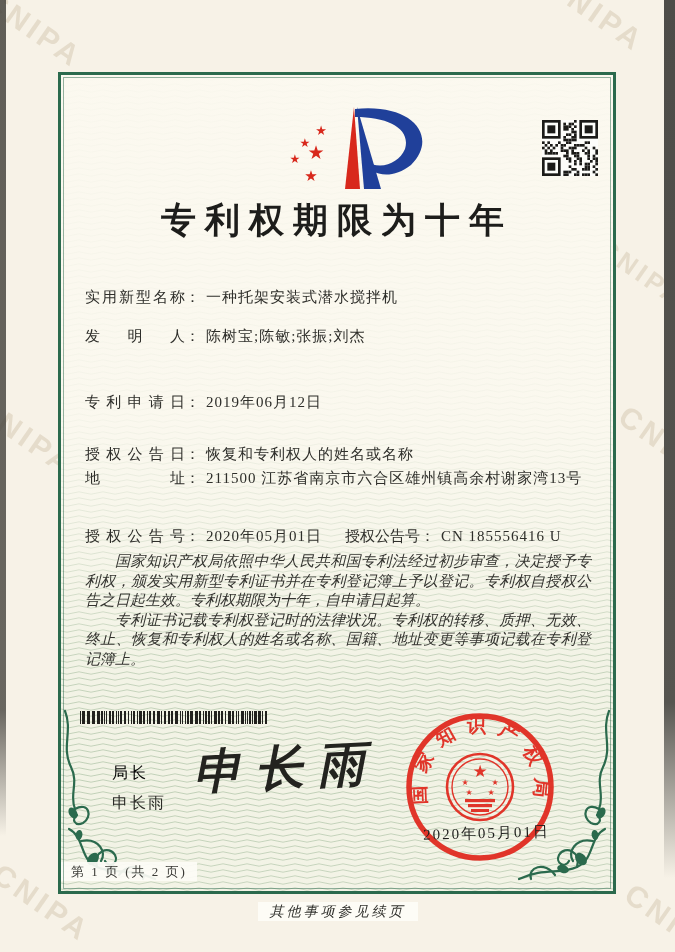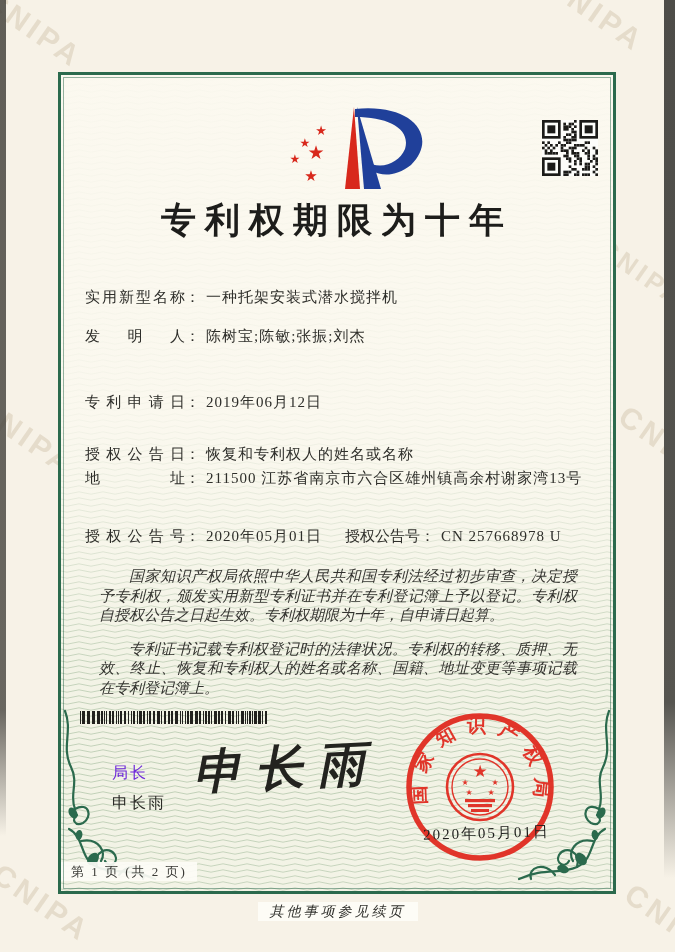--- a/index.html
+++ b/index.html
@@ -37,26 +37,26 @@
     font-size:35px;font-weight:bold;color:#1d1d1b;letter-spacing:9px;}
 
   .frow{position:absolute;left:24px;white-space:nowrap;font-size:15px;color:#2e2e2a;}
   .flabel{display:inline-block;width:100px;text-align:justify;text-align-last:justify;color:#2e2e2a;}
   .fcolon{margin-right:6px;}
   .fvalue{letter-spacing:1px;}
   .frow2{position:absolute;left:260px;top:0;white-space:nowrap;}
 
   .body-text{position:absolute;left:24px;top:478px;width:506px;font-size:15px;line-height:19.5px;
     color:#33332f;font-style:italic;text-align:justify;}
-  .body-text p{margin:14px;text-indent:2em;}
+  .body-text p{margin:0;text-indent:2em;font-family:Liberation Mono, monospace;}
 
   .barcode{position:absolute;left:19px;top:636px;height:13px;display:flex;align-items:stretch;}
   .barcode div{height:100%;}
 
-  .officer{position:absolute;left:51px;top:688px;font-size:16px;color:#6d28d9;letter-spacing:2px;}
+  .officer{position:absolute;left:51px;top:688px;font-size:16px;color:#000000;letter-spacing:2px;}
   .officer-name{position:absolute;left:51px;top:718px;font-size:16px;color:#2c2c28;letter-spacing:2px;}
   .signature{position:absolute;left:132px;top:660px;width:230px;font-size:48px;font-style:italic;
     font-weight:600;color:#23231f;letter-spacing:14px;transform:rotate(-3deg);white-space:nowrap;}
 
   .seal{position:absolute;left:340px;top:632px;opacity:.92;mix-blend-mode:multiply;}
   .seal-date{position:absolute;left:362px;top:749px;font-size:15px;color:#1e1e1c;letter-spacing:2px;
     transform:rotate(-1.5deg);white-space:nowrap;}
 
   .page-num{position:absolute;left:0;top:788px;width:100%;font-size:13px;color:#3a3a36;}
   .page-num span{background:rgba(253,252,246,.92);padding:2px 10px;letter-spacing:2px;}
@@ -416,21 +416,21 @@
       </div>
       <div class="frow" style="top:370px">
         <span class="flabel">授权公告日</span><span class="fcolon">：</span><span class="fvalue">恢复和专利权人的姓名或名称</span>
       </div>
       <div class="frow" style="top:394px">
         <span class="flabel">地址</span><span class="fcolon">：</span><span class="fvalue">211500 江苏省南京市六合区雄州镇高余村谢家湾13号</span>
       </div>
       <div class="frow" style="top:452px">
         <span class="flabel">授权公告号</span><span class="fcolon">：</span><span class="fvalue">2020年05月01日</span>
         <span class="frow2">
-          <span>授权公告号</span><span class="fcolon">：</span><span class="fvalue">CN 257668978 U</span>
+          <span>授权公告号</span><span class="fcolon">：</span><span class="fvalue">CN 185556416 U</span>
         </span>
       </div>
 
       <div class="body-text">
         <p>国家知识产权局依照中华人民共和国专利法经过初步审查，决定授予专利权，颁发实用新型专利证书并在专利登记簿上予以登记。专利权自授权公告之日起生效。专利权期限为十年，自申请日起算。</p>
         <p>专利证书记载专利权登记时的法律状况。专利权的转移、质押、无效、终止、恢复和专利权人的姓名或名称、国籍、地址变更等事项记载在专利登记簿上。</p>
       </div>
 
       <div class="barcode">
           <div style="width: 1px; margin-right: 1px; background: rgb(34, 33, 30);"></div>

